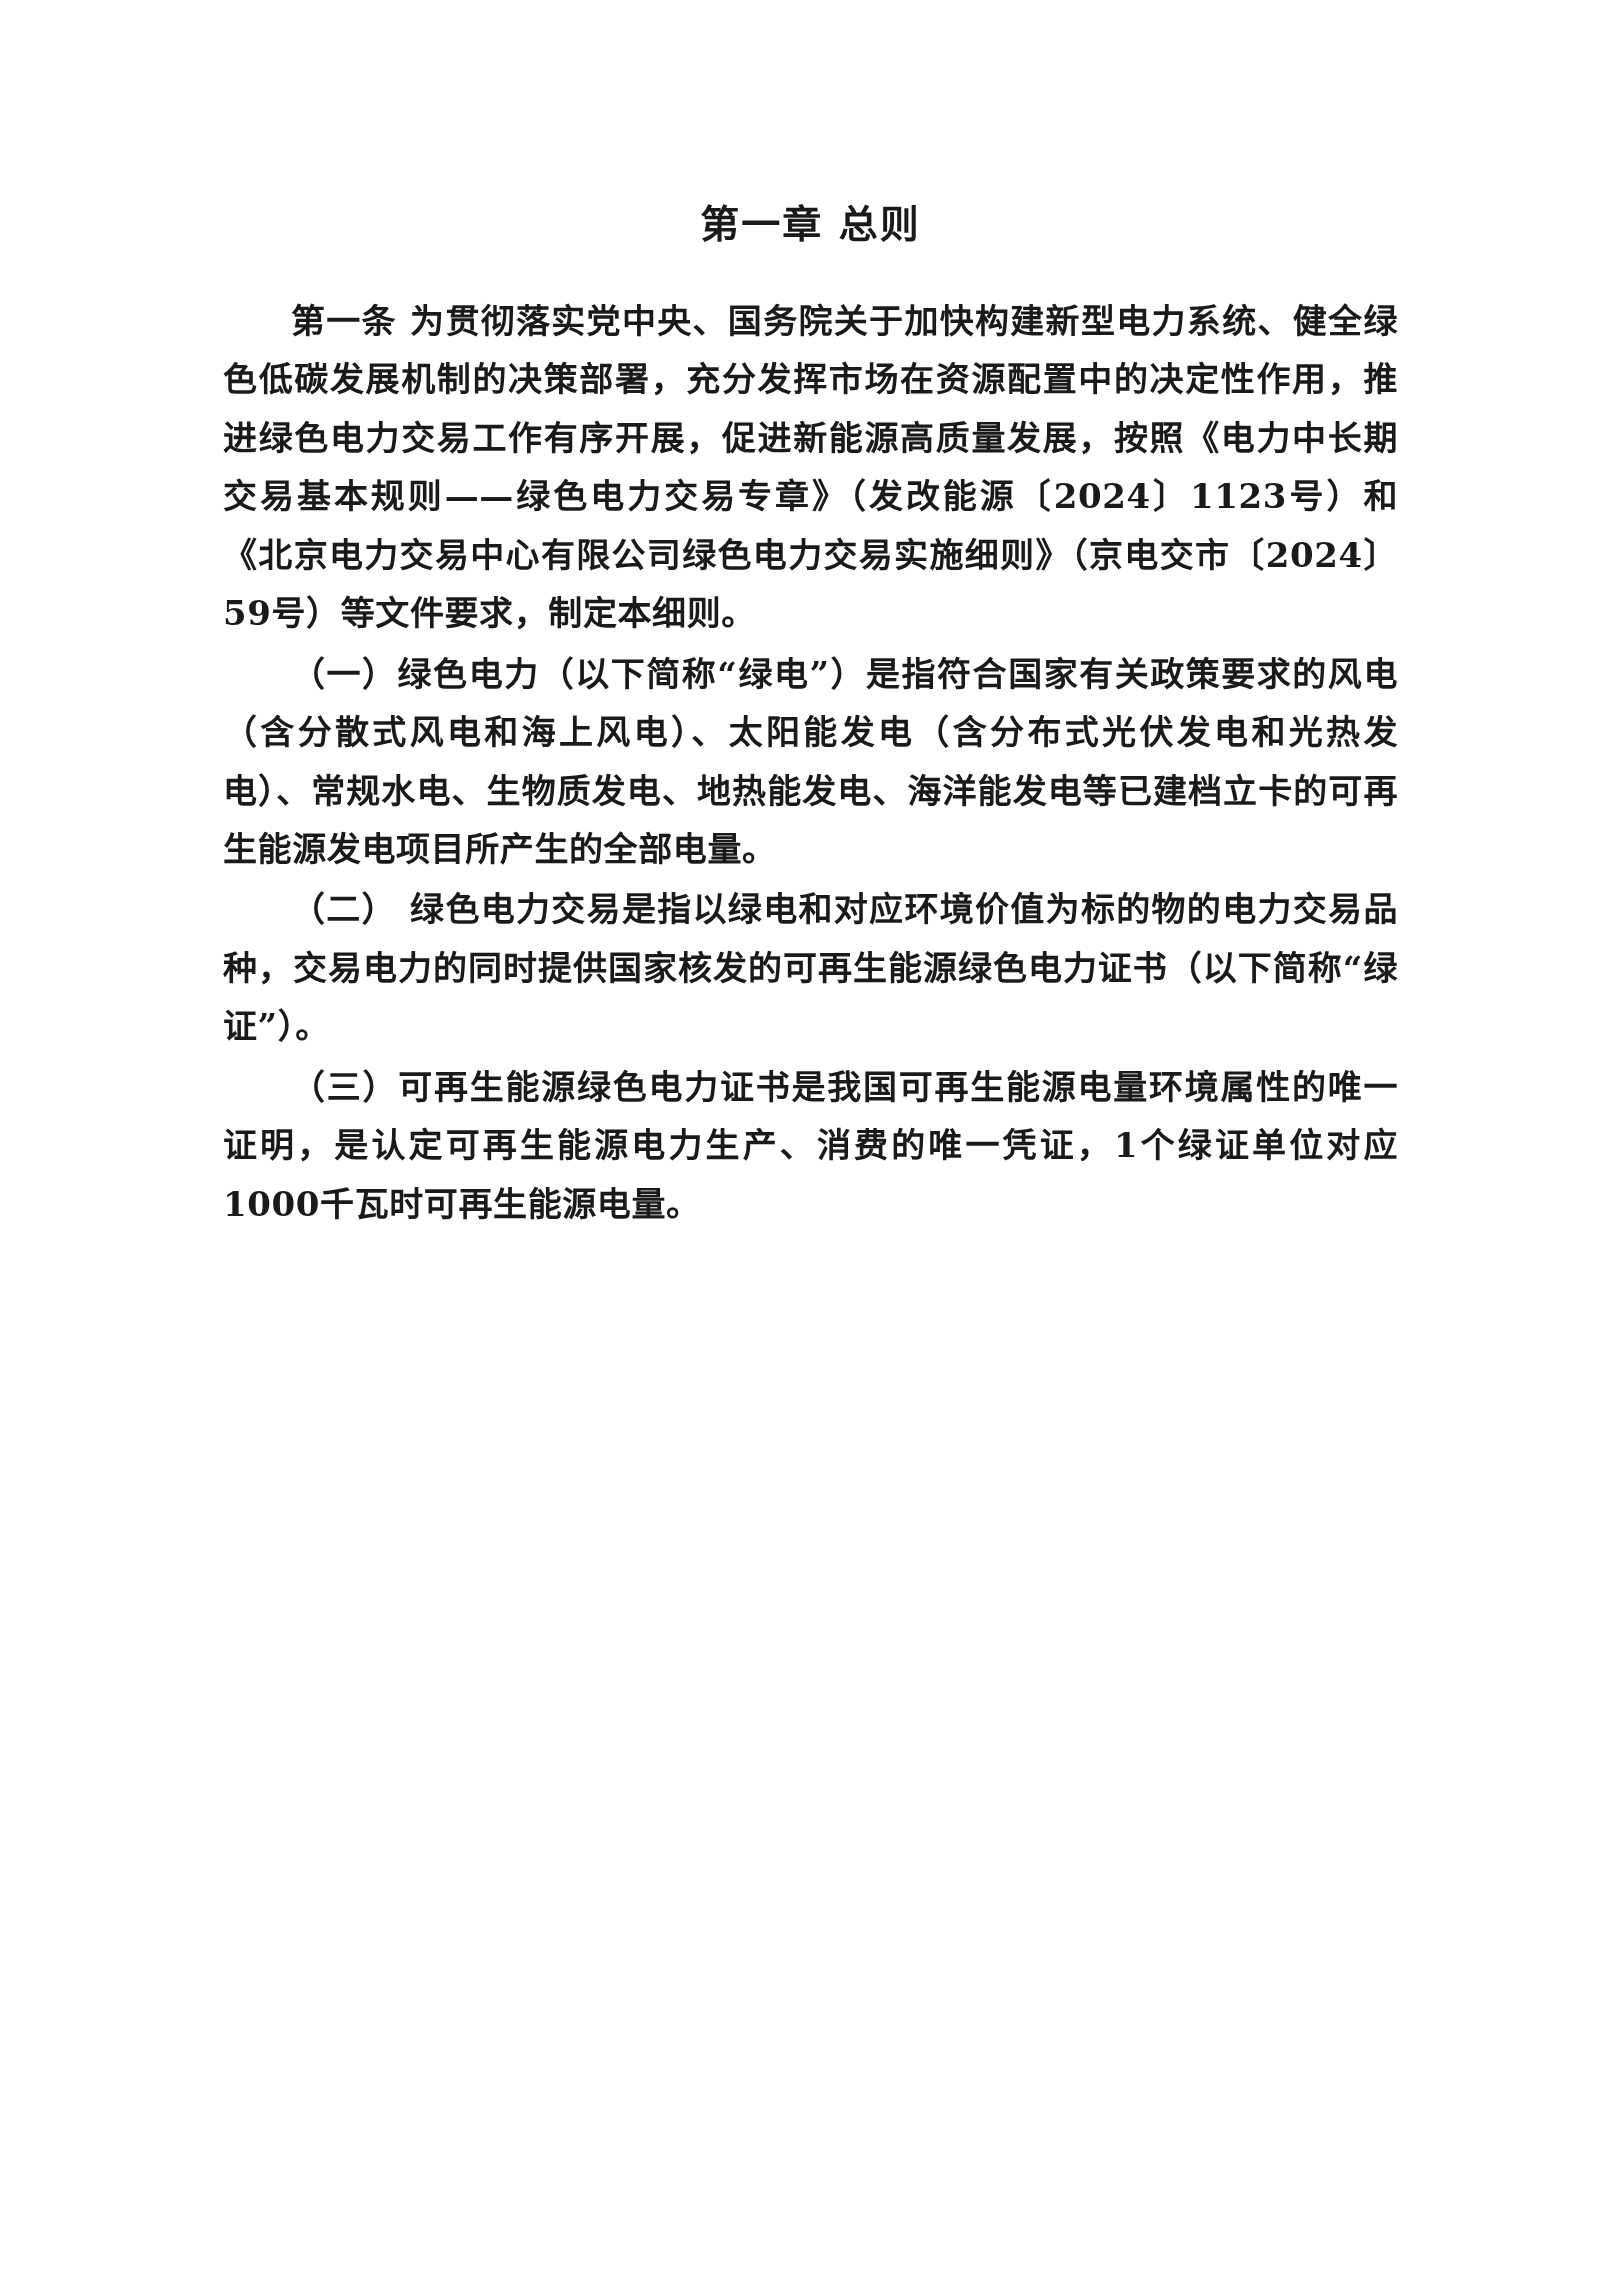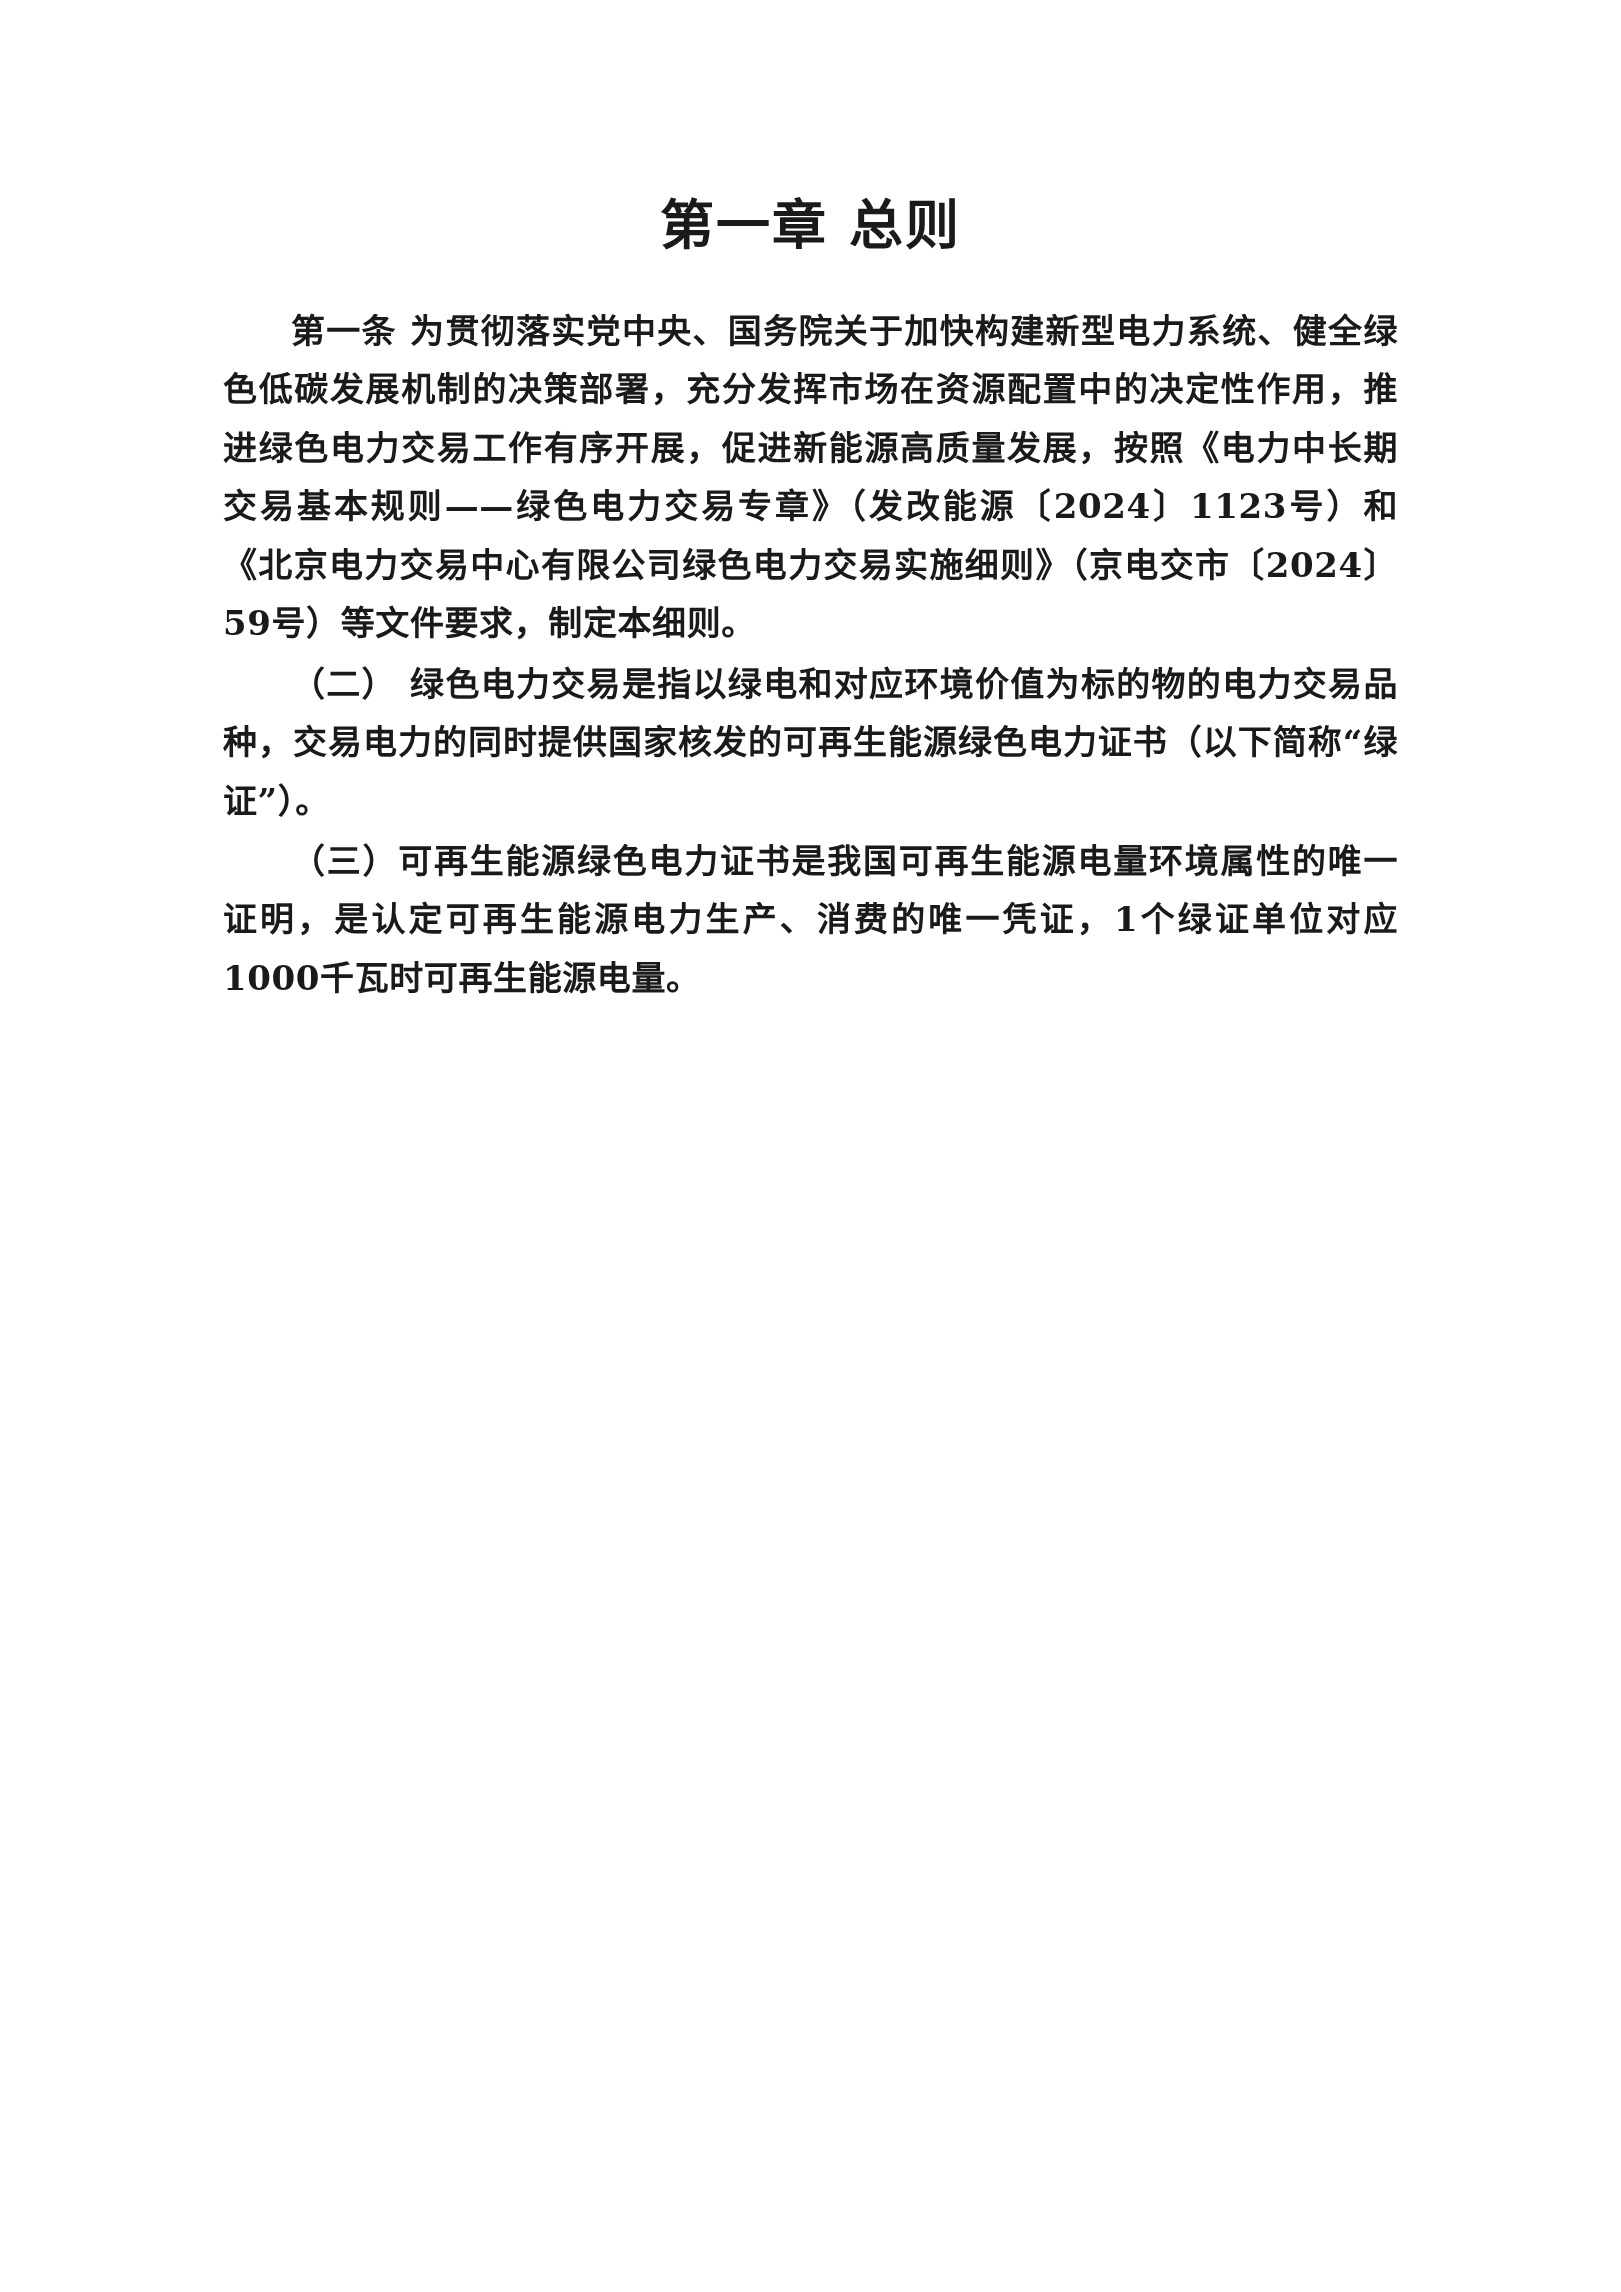--- a/index.html
+++ b/index.html
@@ -18,25 +18,25 @@
   .page {
     position: relative;
     width: 1621px;
     height: 2293px;
     box-sizing: border-box;
     padding: 186px 223px 147px 223px;
     background: #ffffff;
   }
   .doc-title {
     text-align: center;
-    font-size: 54px;
+    font-size: 39px;
     font-weight: 700;
     letter-spacing: 2px;
     line-height: 1.2;
-    margin: 8px 0 43px 0;
+    margin: 16px 0 43px 0;
     font-family: "DejaVu Sans", "Liberation Sans", sans-serif;
   }
   .body-text p {
     margin: 0 0 2px 0;
     font-size: 34px;
     line-height: 1.72;
     text-align: justify;
     text-justify: inter-ideograph;
     text-indent: 2em;
     letter-spacing: 0.6px;
@@ -46,18 +46,19 @@
 </style>
 </head>
 <body>
 
 <div class="page">
 
   <h1 class="doc-title">第一章  总则</h1>
 
   <div class="body-text">
     <p>第一条 为贯彻落实党中央、国务院关于加快构建新型电力系统、健全绿色低碳发展机制的决策部署，充分发挥市场在资源配置中的决定性作用，推进绿色电力交易工作有序开展，促进新能源高质量发展，按照《电力中长期交易基本规则——绿色电力交易专章》（发改能源〔2024〕1123号）和《北京电力交易中心有限公司绿色电力交易实施细则》（京电交市〔2024〕59号）等文件要求，制定本细则。</p>
+    <p>（一）绿色电力（以下简称“绿电”）是指符合国家有关政策要求的风电（含分散式风电和海上风电）、太阳能发电（含分布式光伏发电和光热发电）、常规水电、生物质发电、地热能发电、海洋能发电等已建档立卡的可再生能源发电项目所产生的全部电量。</p>
     <p>（二） 绿色电力交易是指以绿电和对应环境价值为标的物的电力交易品种，交易电力的同时提供国家核发的可再生能源绿色电力证书（以下简称“绿证”）。</p>
     <p>（三）可再生能源绿色电力证书是我国可再生能源电量环境属性的唯一证明，是认定可再生能源电力生产、消费的唯一凭证，1个绿证单位对应1000千瓦时可再生能源电量。</p>
   </div>
 
 </div>
 
 
 </body></html>

